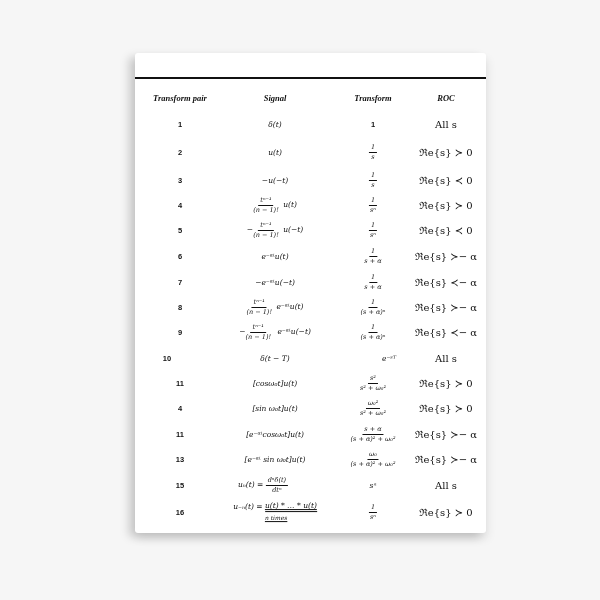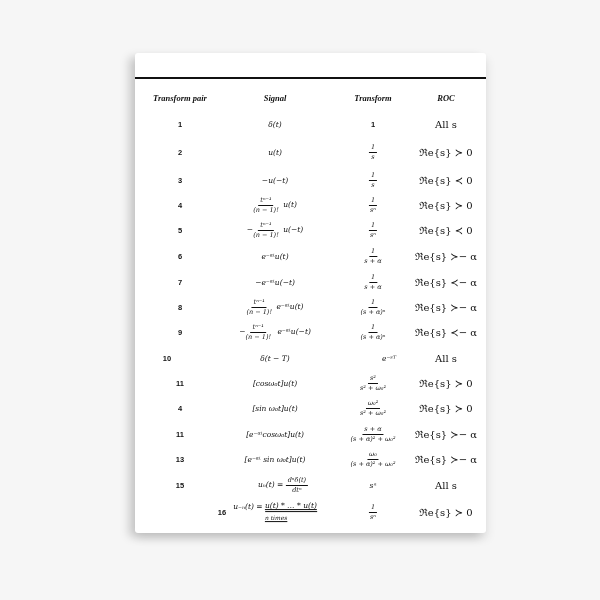--- a/index.html
+++ b/index.html
@@ -234,33 +234,33 @@
         <div class="cell" style="left: 238px; align-items: flex-end;">
           <span class="math"><span class="frac">
               <span class="n">ω₀</span>
               <span class="d">(s + α)² + ω₀²</span>
             </span></span>
         </div>
         <div class="cell roc" style="left: 311px;">ℜe{s} ≻− α</div>
       </div>
       <div class="row" style="top: 432px;">
         <div class="cell num" style="left: 45px;">15</div>
-        <div class="cell" style="left: 148px;">
+        <div class="cell" style="left: 128px;">
           <span class="math"><span>uₙ(t) = </span><span class="frac">
               <span class="n">dⁿδ(t)</span>
               <span class="d">dtⁿ</span>
             </span></span>
         </div>
         <div class="cell" style="left: 238px;">
           <span class="math">sⁿ</span>
         </div>
         <div class="cell roc" style="left: 311px;">All s</div>
       </div>
       <div class="row" style="top: 459px;">
-        <div class="cell num" style="left: 45px; margin-left: 42px;">16</div>
+        <div class="cell num" style="left: 45px;">16</div>
         <div class="cell" style="left: 140px;">
           <span class="math"><span>u₋ₙ(t) = </span><span class="ub">
               <span class="top">u(t) * … * u(t)</span>
               <span class="lbl">n times</span>
             </span></span>
         </div>
         <div class="cell" style="left: 238px;">
           <span class="math"><span class="frac">
               <span class="n">1</span>
               <span class="d">sⁿ</span>

